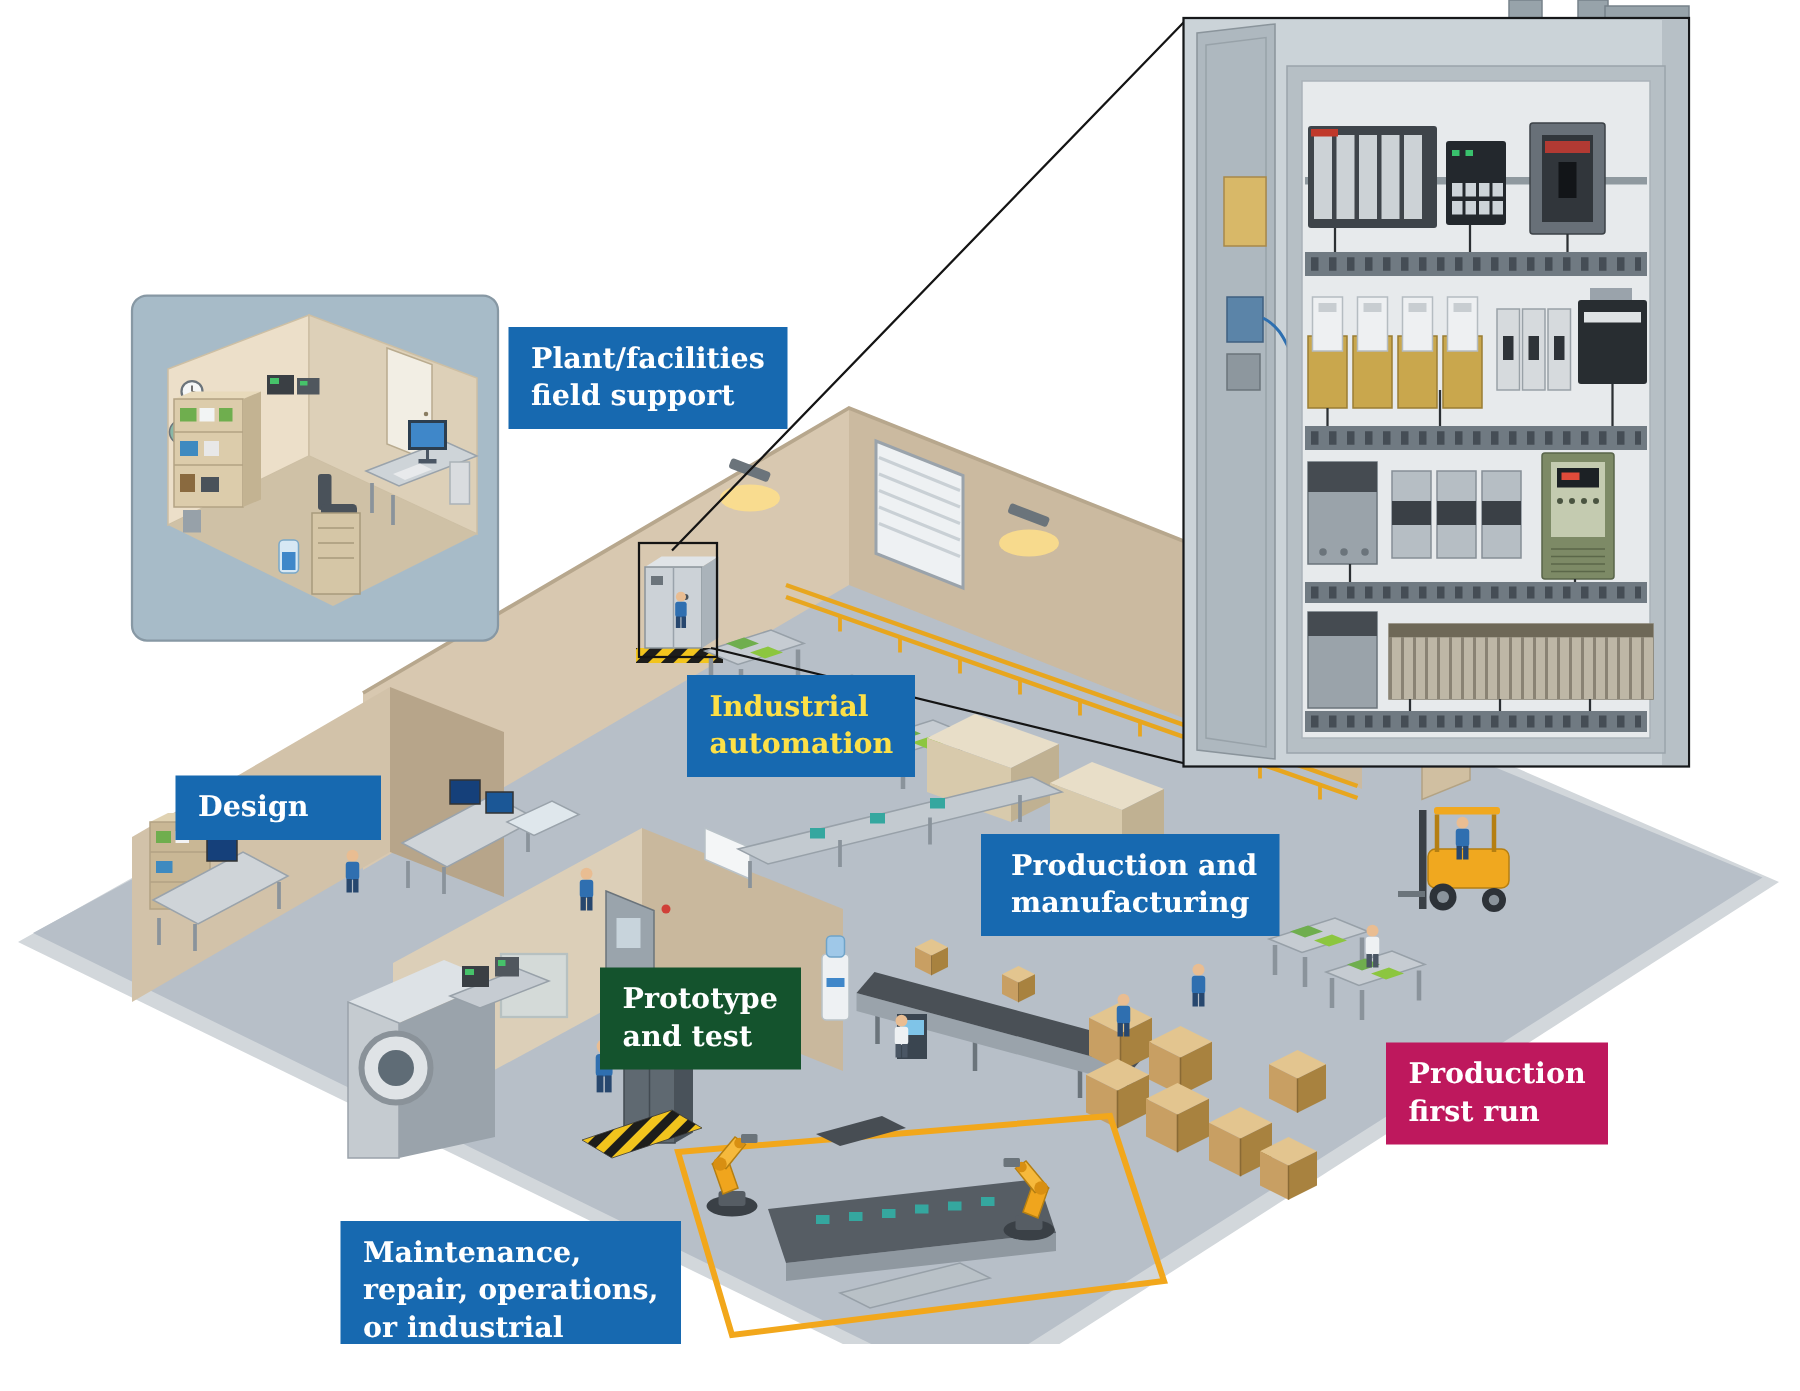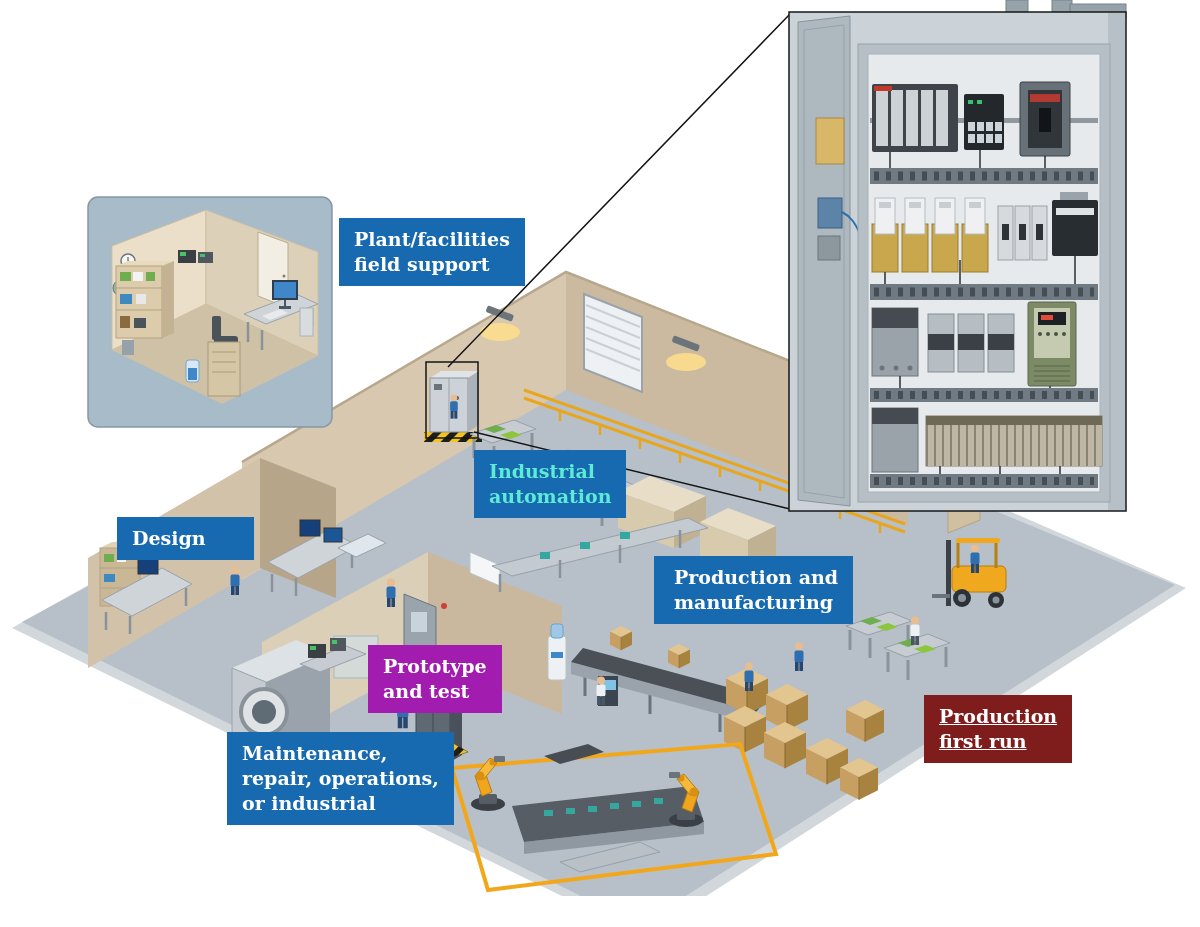--- a/index.html
+++ b/index.html
@@ -12,21 +12,21 @@
     font-family:"DejaVu Serif","Liberation Serif",serif;
     font-weight:700;font-size:19px;line-height:1.32;
     padding:9px 15px;white-space:pre-line;
   }
   #lbl-plant{left:339px;top:218px}
   #lbl-auto{left:458px;top:450px}
   #lbl-design{left:117px;top:517px;padding-right:48px}
   #lbl-proto{left:368px;top:645px}
   #lbl-prodmfg{left:654px;top:556px}
   #lbl-firstrun{left:924px;top:695px}
-  #lbl-mro{left:227px;top:732px}
+  #lbl-mro{left:227px;top:814px}
 </style>
 </head>
 <body>
 
 <div id="stage">
 
 <svg id="scene" width="1200" height="927" viewBox="0 0 1200 927">
 <defs>
   <pattern id="hz" width="12" height="12" patternUnits="userSpaceOnUse" patternTransform="rotate(45)">
     <rect width="12" height="12" fill="#f2c41d"></rect>
@@ -440,26 +440,26 @@
   <rect x="186" y="360" width="13" height="22" rx="3" fill="#d7e8f4" stroke="#7aa8c8"></rect>
   <rect x="188" y="368" width="9" height="12" fill="#3f87c9"></rect>
   <rect x="208" y="342" width="32" height="54" fill="#d5c6a6" stroke="#a89a7c"></rect>
   <path d="M212,352 h24 M212,362 h24 M212,372 h24" stroke="#a89a7c" fill="none"></path>
   <rect x="122" y="340" width="12" height="15" fill="#97a1a9"></rect>
 </g>
 </svg>
 
 <div class="label" id="lbl-plant" style="background-color: rgb(23, 105, 176); color: rgb(255, 255, 255);">Plant/facilities
 field support</div>
-<div class="label" id="lbl-auto" style="background-color: rgb(23, 105, 176); color: #5eead4; margin-left: 16px;">Industrial
+<div class="label" id="lbl-auto" style="background-color: rgb(23, 105, 176); color: #fde047;">Industrial
 automation</div>
 <div class="label" id="lbl-design" style="background-color: rgb(23, 105, 176); color: rgb(255, 255, 255);">Design</div>
 <div class="label" id="lbl-prodmfg" style="background-color: rgb(23, 105, 176); color: rgb(255, 255, 255); padding-left: 20px;">Production and
 manufacturing</div>
-<div class="label" id="lbl-proto" style="background-color: #a21caf; color: rgb(255, 255, 255);">Prototype
+<div class="label" id="lbl-proto" style="background-color: #14532d; color: rgb(255, 255, 255); margin-left: 32px;">Prototype
 and test</div>
-<div class="label" id="lbl-firstrun" style="background-color: #7f1d1d; color: rgb(255, 255, 255); text-decoration: underline;">Production
+<div class="label" id="lbl-firstrun" style="background-color: #be185d; color: rgb(255, 255, 255);">Production
 first run</div>
 <div class="label" id="lbl-mro" style="background-color: rgb(23, 105, 176); color: rgb(255, 255, 255);">Maintenance,
 repair, operations,
 or industrial</div>
 
 </div>
 
 </body></html>

